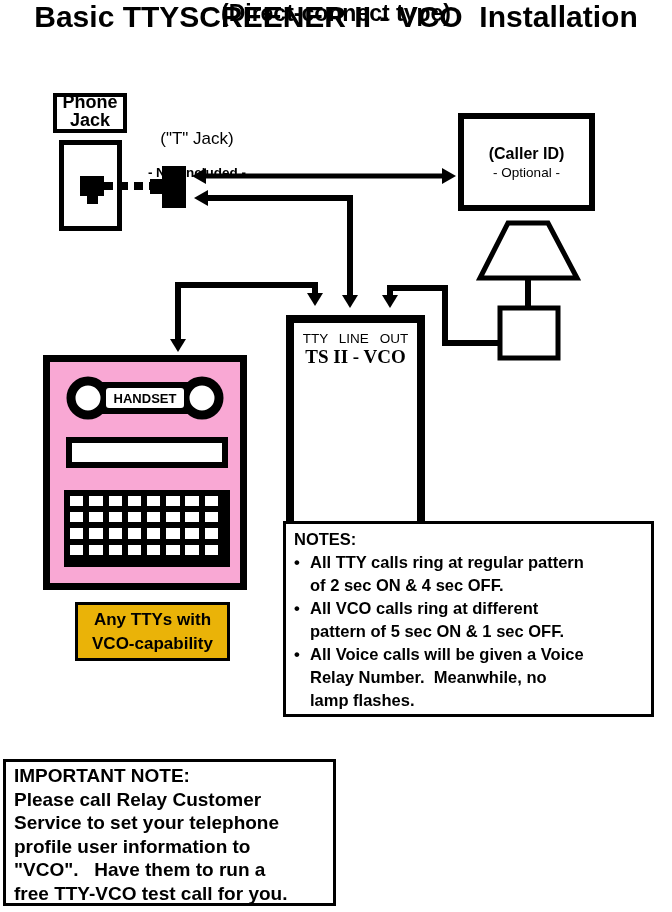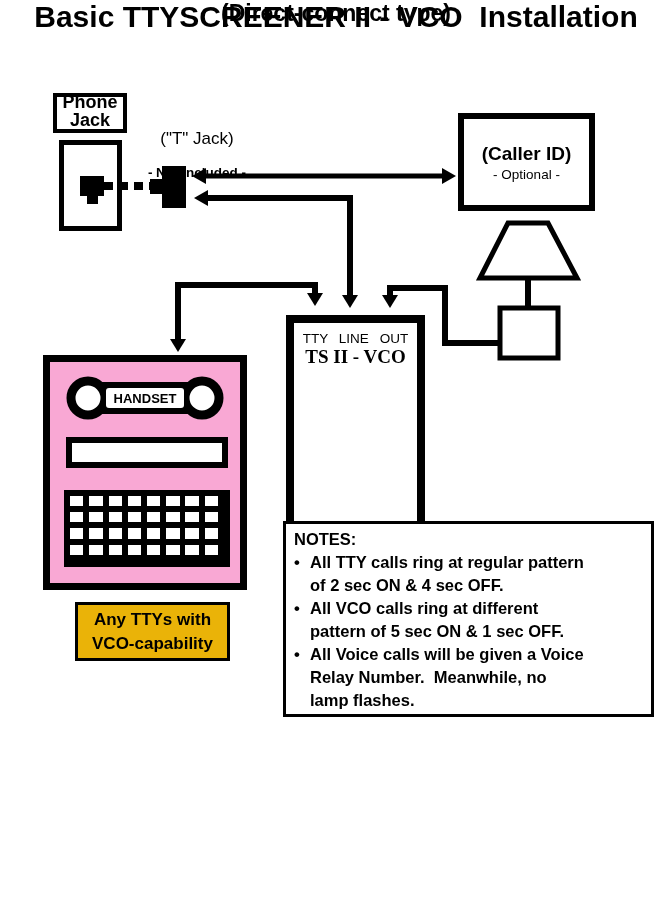--- a/index.html
+++ b/index.html
@@ -22,21 +22,21 @@
     border:5px solid #000; background:#fff; z-index:2; }
 
   .tjack-label { left:136px; top:129px; width:122px; text-align:center;
     font-size:17px; z-index:2; }
   .tjack-note { left:136px; top:165px; width:122px; text-align:center;
     font-size:13.5px; font-weight:bold; z-index:2; }
 
   .caller-id { left:458px; top:113px; width:137px; height:98px;
     border:6px solid #000; background:#fff; display:flex; flex-direction:column;
     align-items:center; justify-content:center; z-index:2; }
-  .caller-id .big { font-size:19px; font-weight:bold; }
+  .caller-id .big { font-size:16px; font-weight:bold; }
   .caller-id .small { font-size:13.5px; margin-top:2px; }
 
   .ts-unit { left:286px; top:315px; width:139px; height:219px;
     border:8px solid #000; background:#fff; text-align:center; z-index:2; }
   .ts-ports { margin-top:8px; font-size:13.5px; word-spacing:7px; }
   .ts-model { font-size:19px; font-weight:bold;font-family:Liberation Serif, serif; }
 
   .tty-device { left:43px; top:355px; width:204px; height:235px;
     border:7px solid #000; background:#f9a8d4; z-index:2; }
   .handset-svg { position:absolute; left:12px; top:6px; }
@@ -130,20 +130,28 @@
 pattern of 5 sec ON &amp; 1 sec OFF.</span>
     </div>
     <div class="note-item">
       <span class="bullet">•</span>
       <span class="txt">All Voice calls will be given a Voice
 Relay Number.  Meanwhile, no
 lamp flashes.</span>
     </div>
   </div>
 
+  <div class="abs important-box">
+    <div class="important-heading">IMPORTANT NOTE:</div>
+    <div class="important-body">Please call Relay Customer
+Service to set your telephone
+profile user information to
+"VCO".   Have them to run a
+free TTY-VCO test call for you.</div>
+  </div>
 
 
   <svg class="wiring" width="672" height="912" viewBox="0 0 672 912">
 
     <g>
       <rect x="80" y="176" width="24" height="20" fill="#000"></rect>
       <rect x="87" y="196" width="11" height="8" fill="#000"></rect>
     </g>
 
     <line x1="104" y1="186" x2="150" y2="186" stroke="#000" stroke-width="8" stroke-dasharray="9 6"></line>

